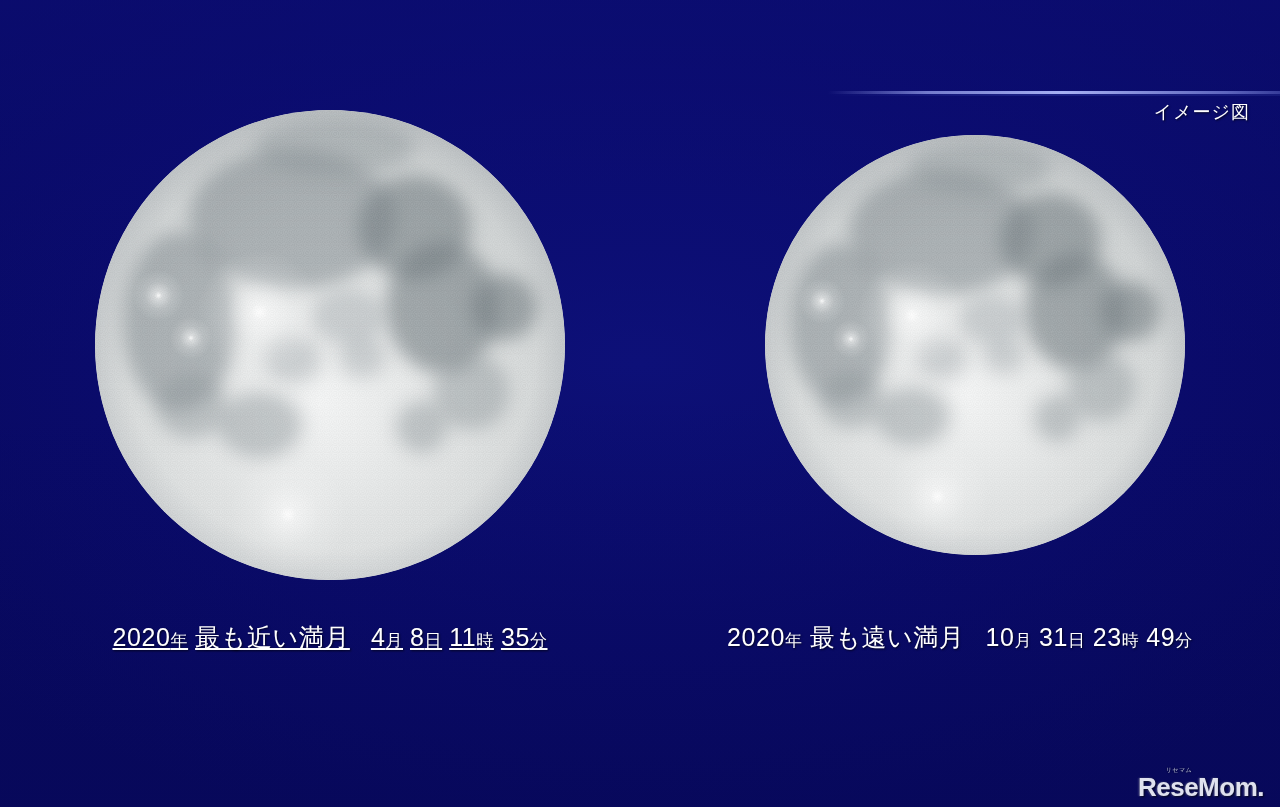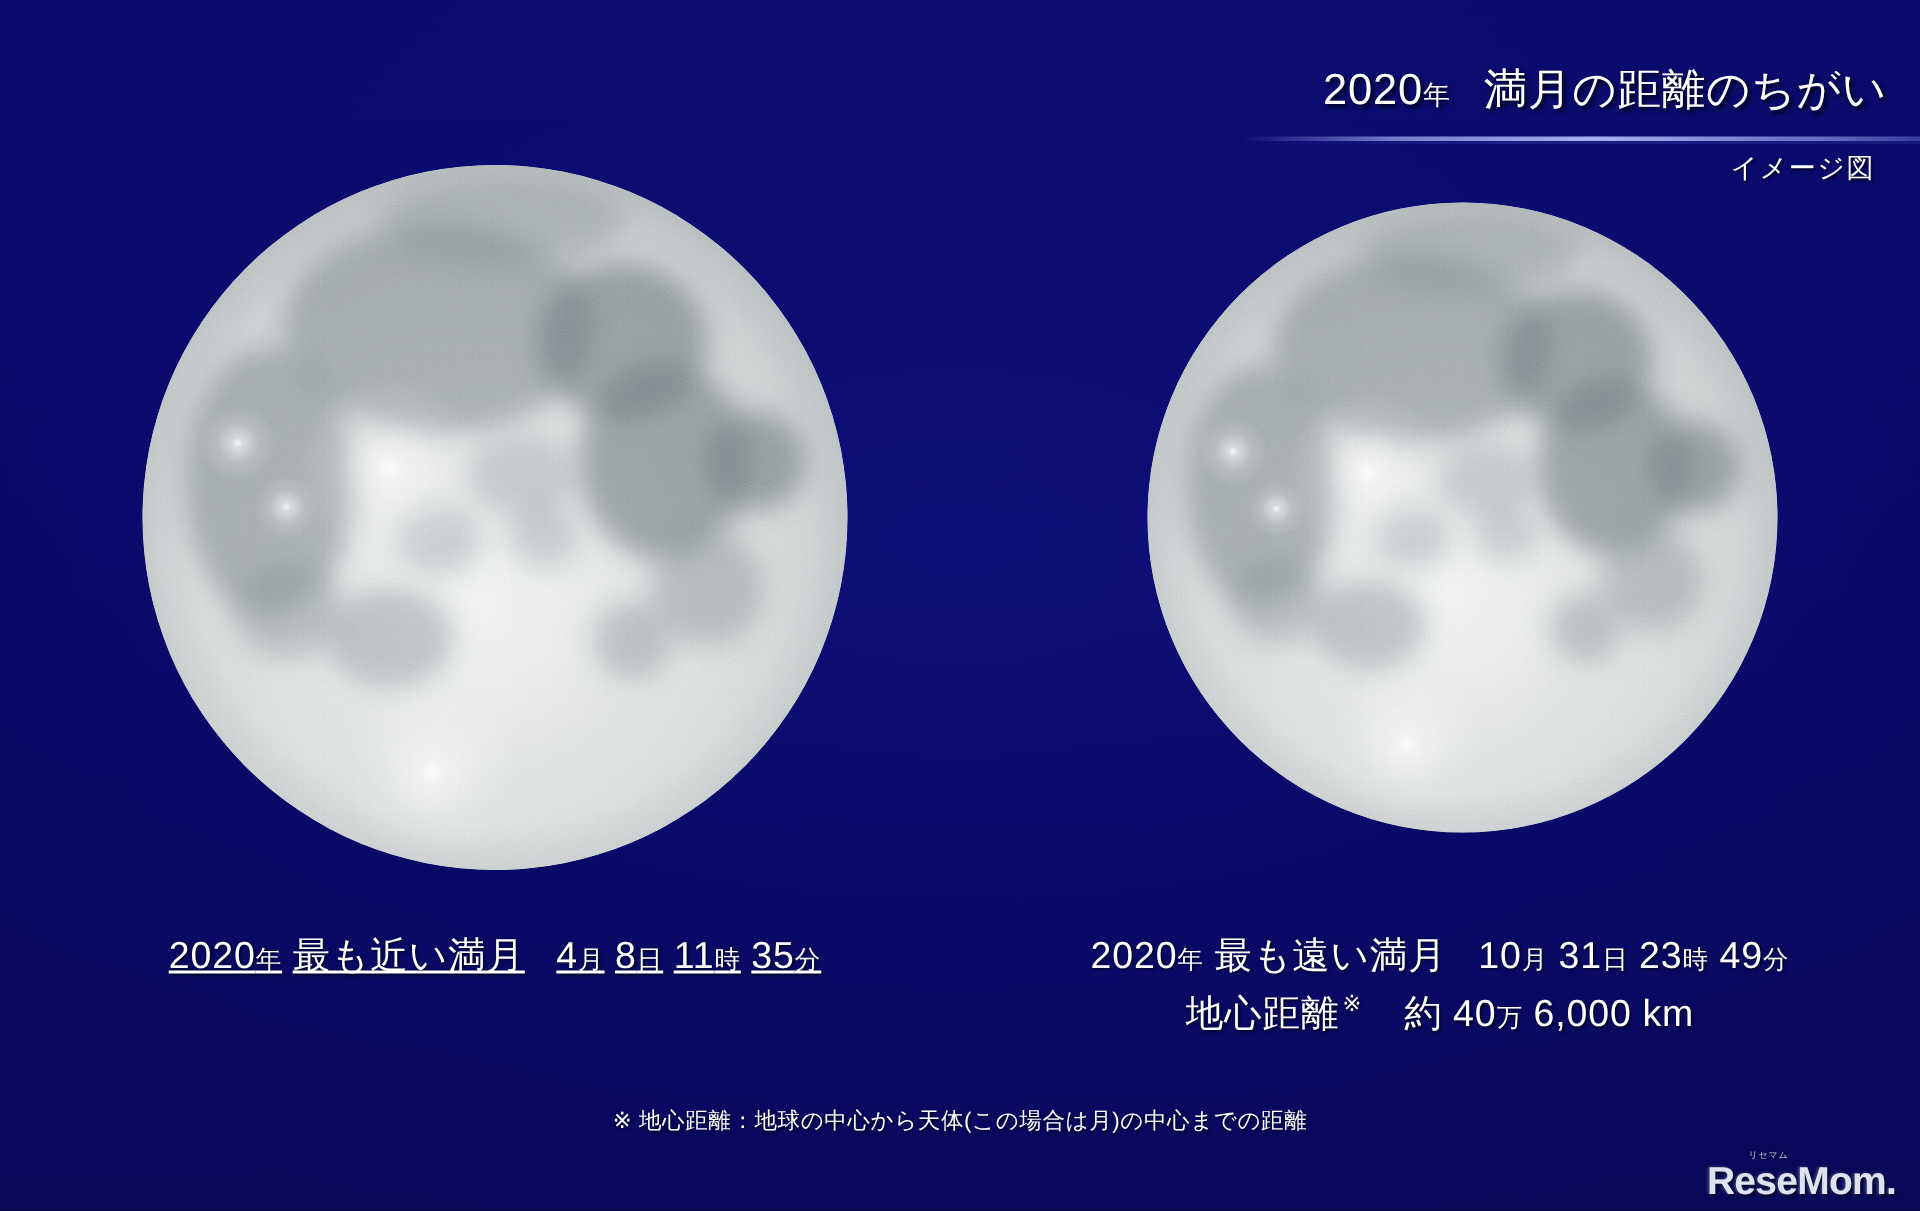--- a/index.html
+++ b/index.html
@@ -209,23 +209,20 @@
   }
 </style>
 </head>
 <body>
 
 <div id="stage">
 
   <div id="bg-base"></div>
   <div id="bg-tint"></div>
 
-  <div id="title-block">
-    <div class="title-text"><span>2020</span><span class="title-year-suffix">年</span><span class="title-gap"></span><span>満月の距離のちがい</span></div>
-  </div>
   <div id="title-rule"></div>
   <div id="subtitle">イメージ図</div>
 
   <div class="moon" id="moon-left" style="left:95px; top:110px; width:470px; height:470px;">
     <div class="moon-disc"></div>
 
     <div class="mare" style="left:20%;  top:8%;   width:44%; height:30%;"></div>
     <div class="mare soft" style="left:34%;  top:2%;   width:34%; height:12%;"></div>
     <div class="mare dark" style="left:56%;  top:14%;  width:24%; height:22%;"></div>
     <div class="mare dark" style="left:62%;  top:28%;  width:24%; height:28%;"></div>
@@ -275,23 +272,21 @@
   </div>
 
   <div class="caption" style="left:0px; top:618px; width:660px;text-decoration:underline;">
     <div class="caption-line"><span>2020</span><span class="unit">年</span><span class="sp-s"></span><span>最も近い満月</span><span class="sp"></span><span class="sp-s"></span><span>4</span><span class="unit">月</span><span class="sp-s"></span><span>8</span><span class="unit">日</span><span class="sp-s"></span><span>11</span><span class="unit">時</span><span class="sp-s"></span><span>35</span><span class="unit">分</span></div>
 
   </div>
 
   <div class="caption" style="left:640px; top:618px; width:640px;">
     <div class="caption-line"><span>2020</span><span class="unit">年</span><span class="sp-s"></span><span>最も遠い満月</span><span class="sp"></span><span class="sp-s"></span><span>10</span><span class="unit">月</span><span class="sp-s"></span><span>31</span><span class="unit">日</span><span class="sp-s"></span><span>23</span><span class="unit">時</span><span class="sp-s"></span><span>49</span><span class="unit">分</span></div>
 
-    <div class="caption-line"><span>地心距離</span><span class="ref-mark">※</span><span class="sp"></span><span class="sp"></span><span>約</span><span class="sp-s"></span><span>40</span><span class="unit">万</span><span class="sp-s"></span><span>6,000</span><span class="sp-s"></span><span>km</span></div>
-  </div>
-
-  <div id="footnote">※ 地心距離：地球の中心から天体(この場合は月)の中心までの距離</div>
+  </div>
+
 
   <div id="watermark">
     <span class="wm-sup">リセマム</span>
     <span class="wm-main">ReseMom.</span>
   </div>
 
 </div>
 
 </body></html>

